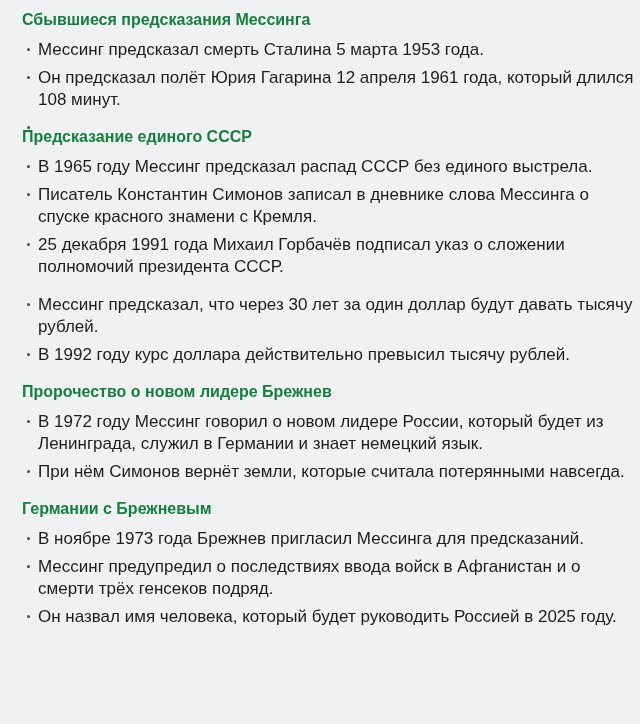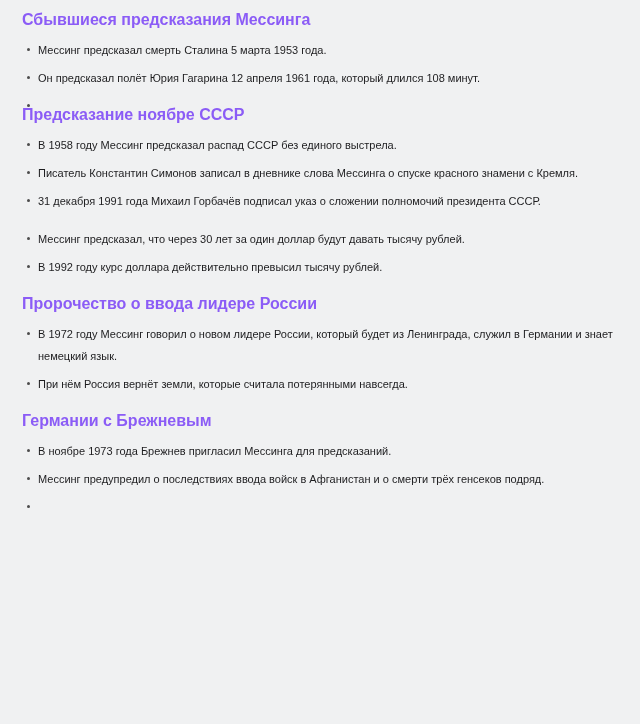--- a/index.html
+++ b/index.html
@@ -20,30 +20,30 @@
     width: 100%;
   }
   section.pred-section {
     margin-bottom: 16px;
   }
   h2.section-heading {
     font-size: 16px;
     line-height: 20px;
     font-weight: 700;
     margin: 0 0 9px 0;
-    color: #8b5cf6;
+    color: #15803d;
   }
   ul.pred-list {
     list-style: none;
     margin: 0;
     padding: 0;
   }
   li.pred-item {
     position: relative;
-    font-size: 11px;
+    font-size: 17px;
     line-height: 22px;
     margin-bottom: 6px;
     padding-left: 16px;
     max-width: 598px;
   }
   .bullet {
     position: absolute;
     left: 5px;
     top: 9px;
     width: 3px;
@@ -58,41 +58,41 @@
 <main>
     <section class="pred-section">
       <h2 class="section-heading">Сбывшиеся предсказания Мессинга</h2>
       <ul class="pred-list">
         <li class="pred-item"><span class="bullet"></span><span>Мессинг предсказал смерть Сталина 5 марта 1953 года.</span></li>
         <li class="pred-item"><span class="bullet"></span><span>Он предсказал полёт Юрия Гагарина 12 апреля 1961 года, который длился 108 минут.</span></li>
         <li class="pred-item"><span class="bullet"></span></li>
       </ul>
     </section>
     <section class="pred-section">
-      <h2 class="section-heading">Предсказание ноябре СССР</h2>
+      <h2 class="section-heading">Предсказание единого СССР</h2>
       <ul class="pred-list">
-        <li class="pred-item"><span class="bullet"></span><span>В 1958 году Мессинг предсказал распад СССР без единого выстрела.</span></li>
+        <li class="pred-item"><span class="bullet"></span><span>В 1965 году Мессинг предсказал распад СССР без единого выстрела.</span></li>
         <li class="pred-item"><span class="bullet"></span><span>Писатель Константин Симонов записал в дневнике слова Мессинга о спуске красного знамени с Кремля.</span></li>
-        <li class="pred-item"><span class="bullet"></span><span>31 декабря 1991 года Михаил Горбачёв подписал указ о сложении полномочий президента СССР.</span></li>
+        <li class="pred-item"><span class="bullet"></span><span>25 декабря 1991 года Михаил Горбачёв подписал указ о сложении полномочий президента СССР.</span></li>
       </ul>
     </section>
     <section class="pred-section">
       <ul class="pred-list">
         <li class="pred-item"><span class="bullet"></span><span>Мессинг предсказал, что через 30 лет за один доллар будут давать тысячу рублей.</span></li>
         <li class="pred-item"><span class="bullet"></span><span>В 1992 году курс доллара действительно превысил тысячу рублей.</span></li>
       </ul>
     </section>
     <section class="pred-section">
-      <h2 class="section-heading">Пророчество о ввода лидере России</h2>
+      <h2 class="section-heading">Пророчество о новом лидере Брежнев</h2>
       <ul class="pred-list">
         <li class="pred-item"><span class="bullet"></span><span>В 1972 году Мессинг говорил о новом лидере России, который будет из Ленинграда, служил в Германии и знает немецкий язык.</span></li>
-        <li class="pred-item"><span class="bullet"></span><span>При нём Россия вернёт земли, которые считала потерянными навсегда.</span></li>
+        <li class="pred-item"><span class="bullet"></span><span>При нём Симонов вернёт земли, которые считала потерянными навсегда.</span></li>
       </ul>
     </section>
     <section class="pred-section">
       <h2 class="section-heading">Германии с Брежневым</h2>
       <ul class="pred-list">
         <li class="pred-item"><span class="bullet"></span><span>В ноябре 1973 года Брежнев пригласил Мессинга для предсказаний.</span></li>
         <li class="pred-item"><span class="bullet"></span><span>Мессинг предупредил о последствиях ввода войск в Афганистан и о смерти трёх генсеков подряд.</span></li>
-        <li class="pred-item"><span class="bullet"></span></li>
+        <li class="pred-item"><span class="bullet"></span><span>Он назвал имя человека, который будет руководить Россией в 2025 году.</span></li>
       </ul>
     </section>
   </main>
 
 </body></html>

